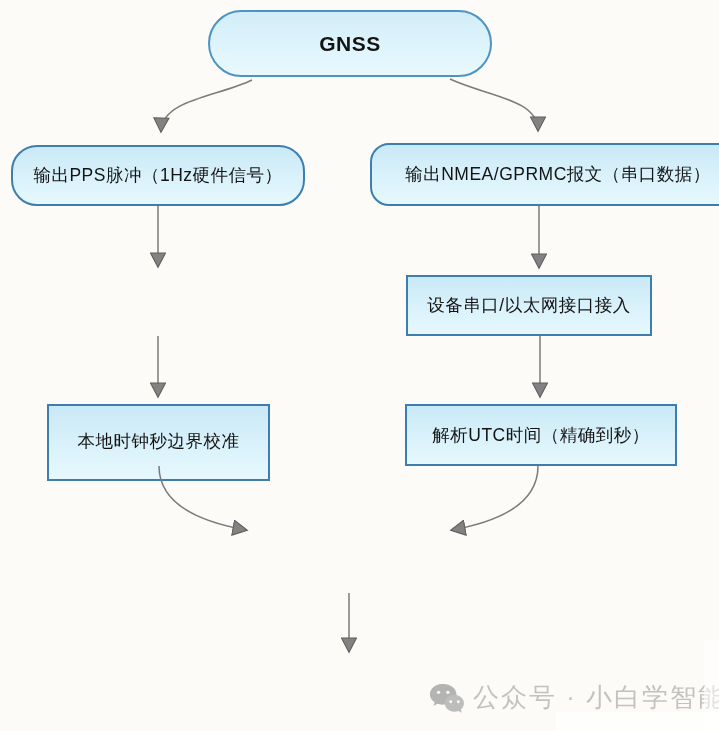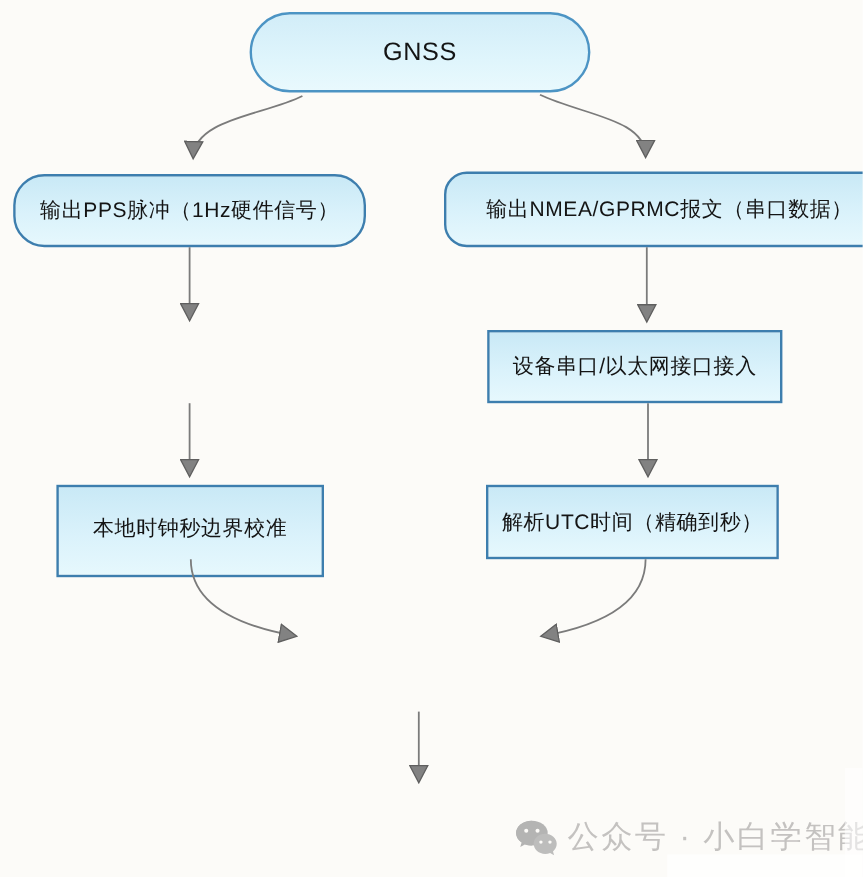--- a/index.html
+++ b/index.html
@@ -35,30 +35,30 @@
     color: #141414;
     font-size: 17.5px;
     letter-spacing: 0.5px;
     line-height: 1.2;
   }
   .node.terminal {
     border: 2px solid #4c94c4;
     border-radius: 34px;
     background: linear-gradient(180deg, #d2edf8 0%, #dff5fc 60%, #e9f9fd 100%);
     font-size: 21px;
-    font-weight: 400;
+    font-weight: 700;
     letter-spacing: 0.5px;
   }
   .n-gnss   { left: 208px; top: 10px;  width: 284px; height: 67px; }
   .n-pps    { left: 11px;  top: 145px; width: 294px; height: 61px; border-radius: 26px; }
   .n-nmea   { left: 370px; top: 143px; width: 376px; height: 63px; border-radius: 19px; }
   .n-gpio   { left: 52px;  top: 274px; width: 212px; height: 62px; }
   .n-serial { left: 406px; top: 275px; width: 246px; height: 61px; }
   .n-align  { left: 47px;  top: 404px; width: 223px; height: 77px; font-family: Liberation Mono, monospace; }
-  .n-utc    { left: 405px; top: 404px; width: 244px; height: 62px; }
+  .n-utc    { left: 405px; top: 404px; width: 272px; height: 62px; }
   .n-delay  { left: 255px; top: 533px; width: 190px; height: 60px; }
   .n-sync   { left: 190px; top: 659px; width: 320px; height: 63px; font-size: 18px; }
 
   .watermark {
     position: absolute;
     left: 428px;
     top: 680px;
     z-index: 4;
     display: flex;
     align-items: center;

